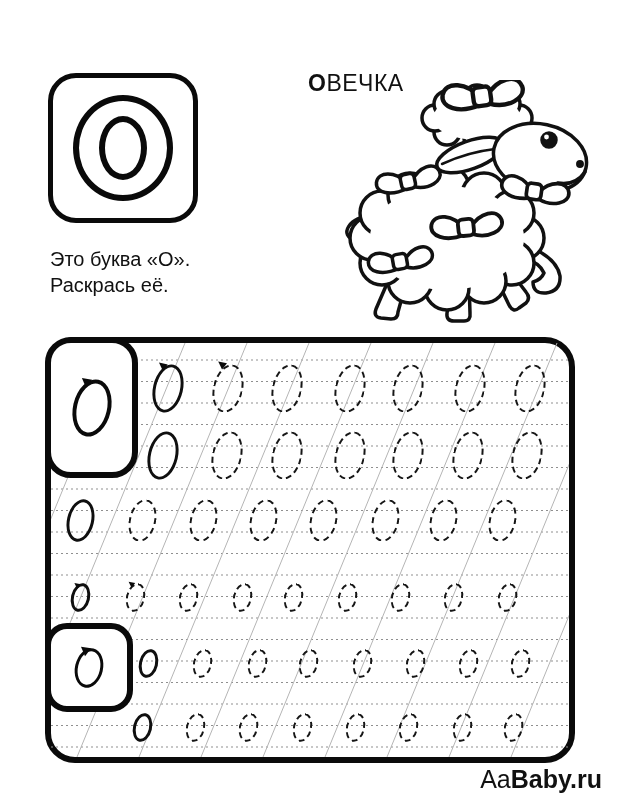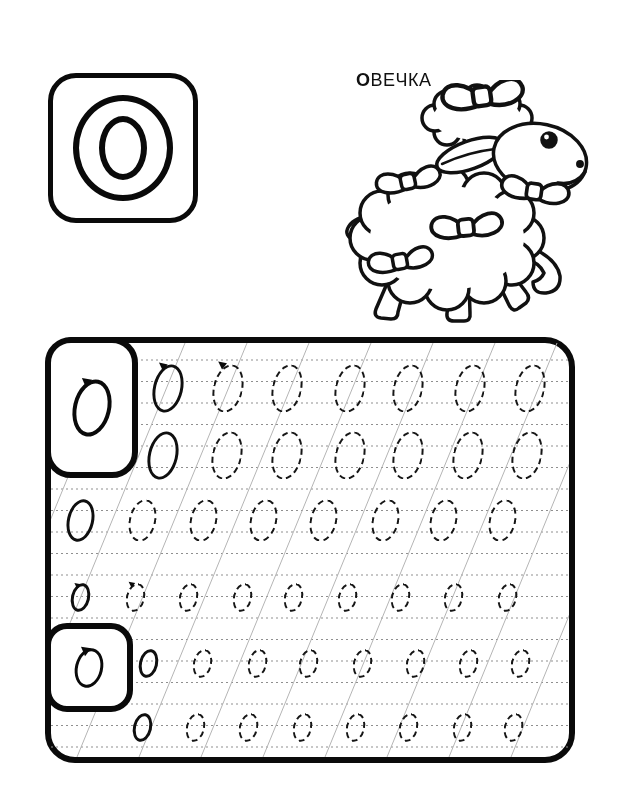--- a/index.html
+++ b/index.html
@@ -11,21 +11,21 @@
   
   #letter-card{position:absolute;left:48px;top:73px;width:150px;height:150px;
                border:5px solid #0a0a0a;border-radius:28px;box-sizing:border-box;background:#fff;}
   .o-outer{position:absolute;left:50%;top:50%;transform:translate(-50%,-50%);
            width:100px;height:106px;border:6px solid #0a0a0a;border-radius:50%;box-sizing:border-box;}
   .o-inner{position:absolute;left:50%;top:50%;transform:translate(-50%,-50%);
            width:48px;height:64px;border:6px solid #0a0a0a;border-radius:50%;box-sizing:border-box;}
   
   #caption{position:absolute;left:50px;top:246px;font-size:20px;line-height:26px;}
   
-  #word-label{position:absolute;left:308px;top:70px;font-size:18px;letter-spacing:.5px;margin-left:48px;}
+  #word-label{position:absolute;left:308px;top:70px;font-size:23px;letter-spacing:.5px;}
   #word-label .b{font-weight:700;}
   
   #sheep{position:absolute;left:342px;top:80px;width:276px;height:248px;}
   
   #panel{position:absolute;left:45px;top:337px;width:530px;height:426px;box-sizing:border-box;
          border:6px solid #0a0a0a;border-radius:30px;background:#fff;}
   #guides{position:absolute;left:0;top:0;}
   .model-box{position:absolute;box-sizing:border-box;border:6px solid #0a0a0a;background:#fff;
              display:flex;align-items:center;justify-content:center;z-index:3;}
   #model-box-1{left:-6px;top:-6px;width:93px;height:141px;border-radius:26px;}
@@ -52,20 +52,24 @@
 <body>
 
 <div id="page">
 
 
   <div id="letter-card">
     <div class="o-outer"></div>
     <div class="o-inner"></div>
   </div>
 
+  <div id="caption">
+    <div>Это буква «О».</div>
+    <div>Раскрась её.</div>
+  </div>
 
   <div id="word-label"><span class="b">О</span><span>ВЕЧКА</span></div>
 
   <svg id="sheep" viewBox="0 0 276 248" fill="white" stroke="#111" stroke-width="3.5" stroke-linejoin="round" stroke-linecap="round">
     <defs>
       <g id="bow">
         <path d="M-2,0 C-10,-13 -27,-17 -31,-6 C-34,4 -20,11 -2,6 Z"></path>
         <path d="M4,0 C14,-13 30,-15 33,-4 C35,6 19,12 5,6 Z"></path>
         <rect x="-7" y="-8" width="14" height="15" rx="4"></rect>
       </g>
@@ -220,14 +224,15 @@
       <div class="glyph solid small" style="left: 81.5px; top: 369.5px;"></div>
       <div class="glyph dashed small" style="left: 134.5px; top: 369.5px;"></div>
       <div class="glyph dashed small" style="left: 187.5px; top: 369.5px;"></div>
       <div class="glyph dashed small" style="left: 241.5px; top: 369.5px;"></div>
       <div class="glyph dashed small" style="left: 294.5px; top: 369.5px;"></div>
       <div class="glyph dashed small" style="left: 347.5px; top: 369.5px;"></div>
       <div class="glyph dashed small" style="left: 401.5px; top: 369.5px;"></div>
       <div class="glyph dashed small" style="left: 452.5px; top: 369.5px;"></div>
     </div>
 
+  <div id="watermark"><span>Aa</span><span class="b">Baby</span><span class="b">.ru</span></div>
 
 </div>
 
 </body></html>

